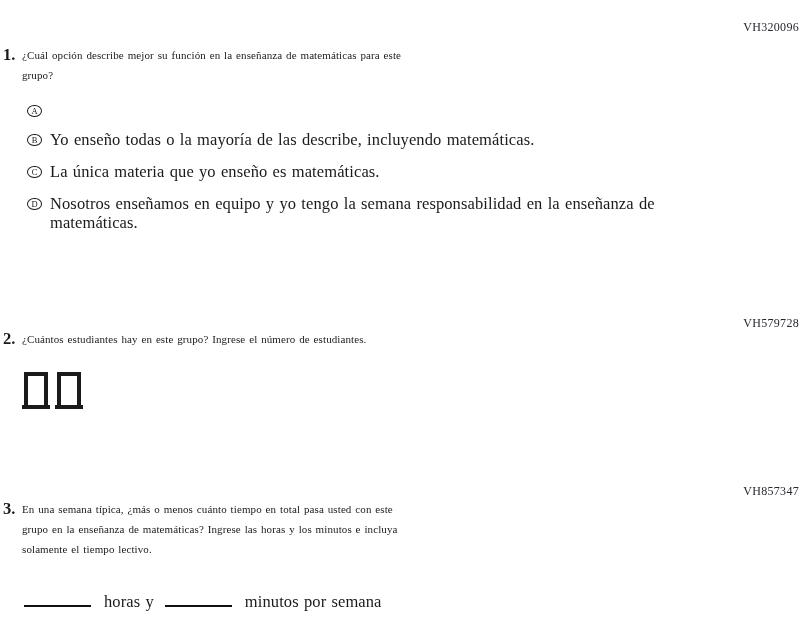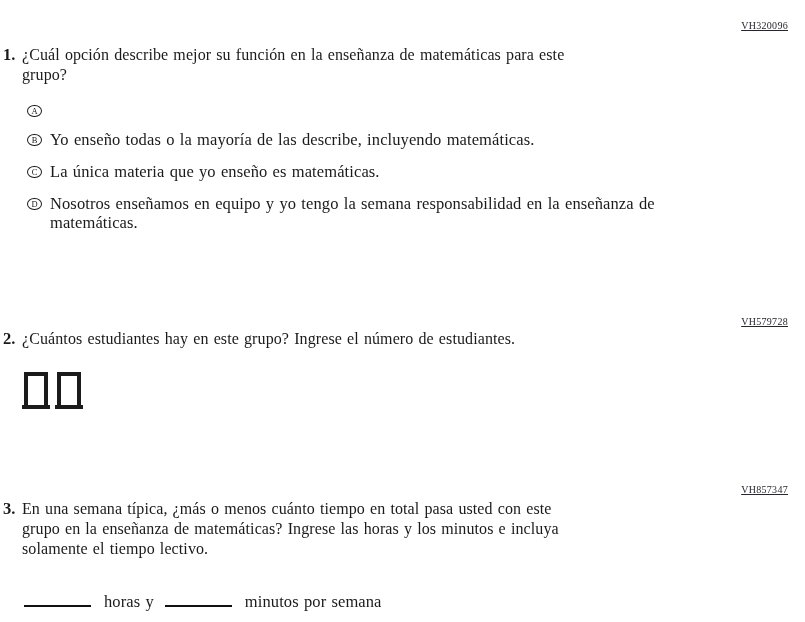--- a/index.html
+++ b/index.html
@@ -11,25 +11,24 @@
     position: relative;
     width: 805px;
     height: 622px;
     background: #ffffff;
     font-family: "Liberation Serif", "DejaVu Serif", serif;
     color: #1a1a1a;
     overflow: hidden;
   }
   .code {
     position: absolute;
-    right: 17px;
-    font-size: 10px;
+    right: 6px;
+    font-size: 12px;
     letter-spacing: 0.3px;
     color: #262630;
-    text-decoration: underline;
   }
   .code-1 { top: 20px; }
   .code-2 { top: 316px; }
   .code-3 { top: 484px; }
 
   .question {
     position: absolute;
     left: 3px;
     display: flex;
     align-items: flex-start;
@@ -39,21 +38,21 @@
   .q3 { top: 499px; }
 
   .q-num {
     font-weight: bold;
     font-size: 16.5px;
     line-height: 20px;
     width: 19px;
     flex: 0 0 19px;
   }
   .q-text {
-    font-size: 16px;
+    font-size: 11px;
     line-height: 20px;
     white-space: pre-line;
     letter-spacing: 0.1px;
     word-spacing: 1px;
     max-width: 700px;
   }
 
   .options {
     position: absolute;
     left: 27px;

